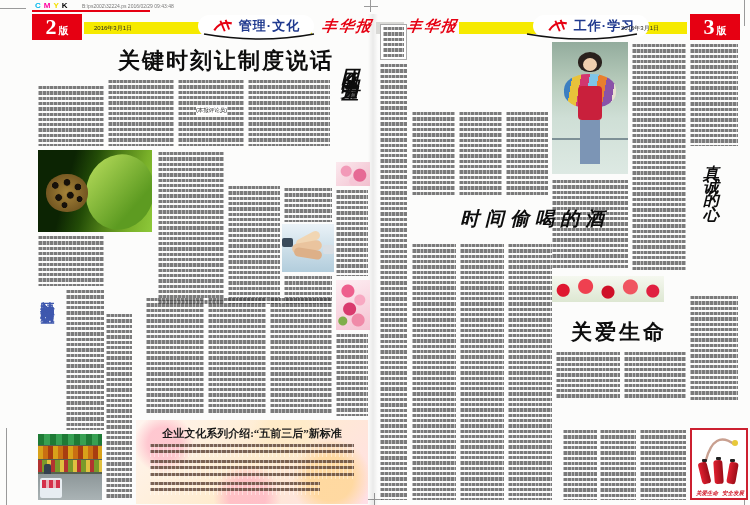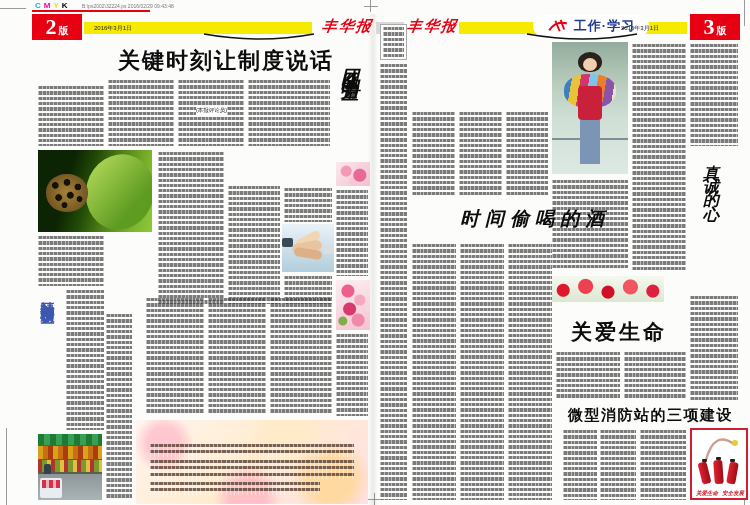--- a/index.html
+++ b/index.html
@@ -122,20 +122,27 @@
   <div class="abs fold" style="left:368px;top:14px;width:10px;height:491px"></div>
 
   <div class="abs" style="left:0;top:0;width:375px;height:505px">
 
     <div class="abs pgbox" style="left:32px;top:14px;width:50px;height:26px">
       <span class="pgnum">2</span>
       <span class="pgsuf">版</span>
     </div>
     <div class="abs ybar" style="left:84px;top:22px;width:228px;height:12px"></div>
     <div class="abs datetxt" style="left:94px;top:22px">2016年3月1日</div>
+    <div class="abs bubble" style="left:198px;top:15px;width:116px;height:22px">
+      <svg width="22" height="14" viewBox="0 0 24 16">
+        <path d="M2 13 Q9 2 22 5" stroke="#e60012" stroke-width="2.4" fill="none"></path>
+        <path d="M9 2 L14 14 M15 1 L19 12" stroke="#e60012" stroke-width="2.2" fill="none"></path>
+      </svg>
+      <span class="section">管理·文化</span>
+    </div>
     <svg class="abs" style="left:200px;top:32px" width="118" height="10">
       <path d="M4 2 Q60 12 114 2" stroke="#111" stroke-width="1.6" fill="none"></path>
     </svg>
     <div class="abs masthead" style="left:322px;top:17px">丰华报</div>
 
     <div class="abs hd h-main" style="left:118px;top:46px">关键时刻让制度说话</div>
     <div class="abs tx" style="left:38px;top:86px;width:66px;height:60px"></div>
     <div class="abs tx" style="left:108px;top:80px;width:66px;height:66px"></div>
     <div class="abs tx" style="left:178px;top:80px;width:66px;height:66px"></div>
     <div class="abs tx" style="left:248px;top:80px;width:82px;height:66px"></div>
@@ -176,20 +183,21 @@
       <div class="abs" style="left:2px;top:44px;width:22px;height:20px;background:#e7edf2;border-radius:2px"></div>
       <div class="abs" style="left:4px;top:46px;width:18px;height:8px;background:repeating-linear-gradient(90deg,#d4304a 0 4px,#e8b0b8 4px 7px)"></div>
     </div>
     <div class="abs tx" style="left:106px;top:314px;width:26px;height:186px"></div>
 
     <div class="abs tx" style="left:146px;top:298px;width:58px;height:116px"></div>
     <div class="abs tx" style="left:208px;top:298px;width:58px;height:116px"></div>
     <div class="abs tx" style="left:270px;top:298px;width:62px;height:116px"></div>
 
     <div class="abs ph flowerbox" style="left:136px;top:420px;width:232px;height:84px">
+      <div class="abs boxtitle" style="left:0;top:6px;width:232px">企业文化系列介绍:“五前三后”新标准</div>
       <div class="abs tx-red" style="left:14px;top:24px;width:204px;height:13px"></div>
       <div class="abs tx-red" style="left:14px;top:40px;width:204px;height:19px"></div>
       <div class="abs tx-red" style="left:14px;top:62px;width:170px;height:13px"></div>
     </div>
   </div>
 
   <div class="abs" style="left:375px;top:0;width:375px;height:505px">
 
     <div class="abs graybar" style="left:1px;top:22px;width:28px;height:12px"></div>
     <div class="abs masthead" style="left:32px;top:17px">丰华报</div>
@@ -237,21 +245,20 @@
     <div class="abs tx" style="left:37px;top:244px;width:44px;height:256px"></div>
     <div class="abs tx" style="left:85px;top:244px;width:44px;height:256px"></div>
     <div class="abs tx" style="left:133px;top:244px;width:44px;height:256px"></div>
 
     <div class="abs ph redflowers" style="left:177px;top:276px;width:112px;height:26px"></div>
     <div class="abs hd h-work" style="left:196px;top:318px">关爱生命</div>
     <div class="abs tx" style="left:181px;top:352px;width:64px;height:48px"></div>
     <div class="abs tx" style="left:249px;top:352px;width:62px;height:48px"></div>
     <div class="abs tx" style="left:315px;top:296px;width:48px;height:104px"></div>
 
-    <div class="abs hd h-fire" style="left:193px;top:406px">微型消防站的三项建设</div>
     <div class="abs tx" style="left:188px;top:430px;width:34px;height:70px"></div>
     <div class="abs tx" style="left:225px;top:430px;width:36px;height:70px"></div>
     <div class="abs tx" style="left:265px;top:430px;width:46px;height:70px"></div>
 
     <div class="abs ph poster" style="left:315px;top:428px;width:58px;height:72px">
       <svg class="abs" style="left:8px;top:2px" width="44" height="30">
         <path d="M6 28 Q14 -2 34 12" stroke="#c9a090" stroke-width="2.4" fill="none"></path>
         <circle cx="35" cy="11" r="3" fill="#e8c93a"></circle>
       </svg>
       <div class="abs ext" style="left:8px;top:32px;width:9px;height:22px;transform:rotate(-14deg)"></div>

